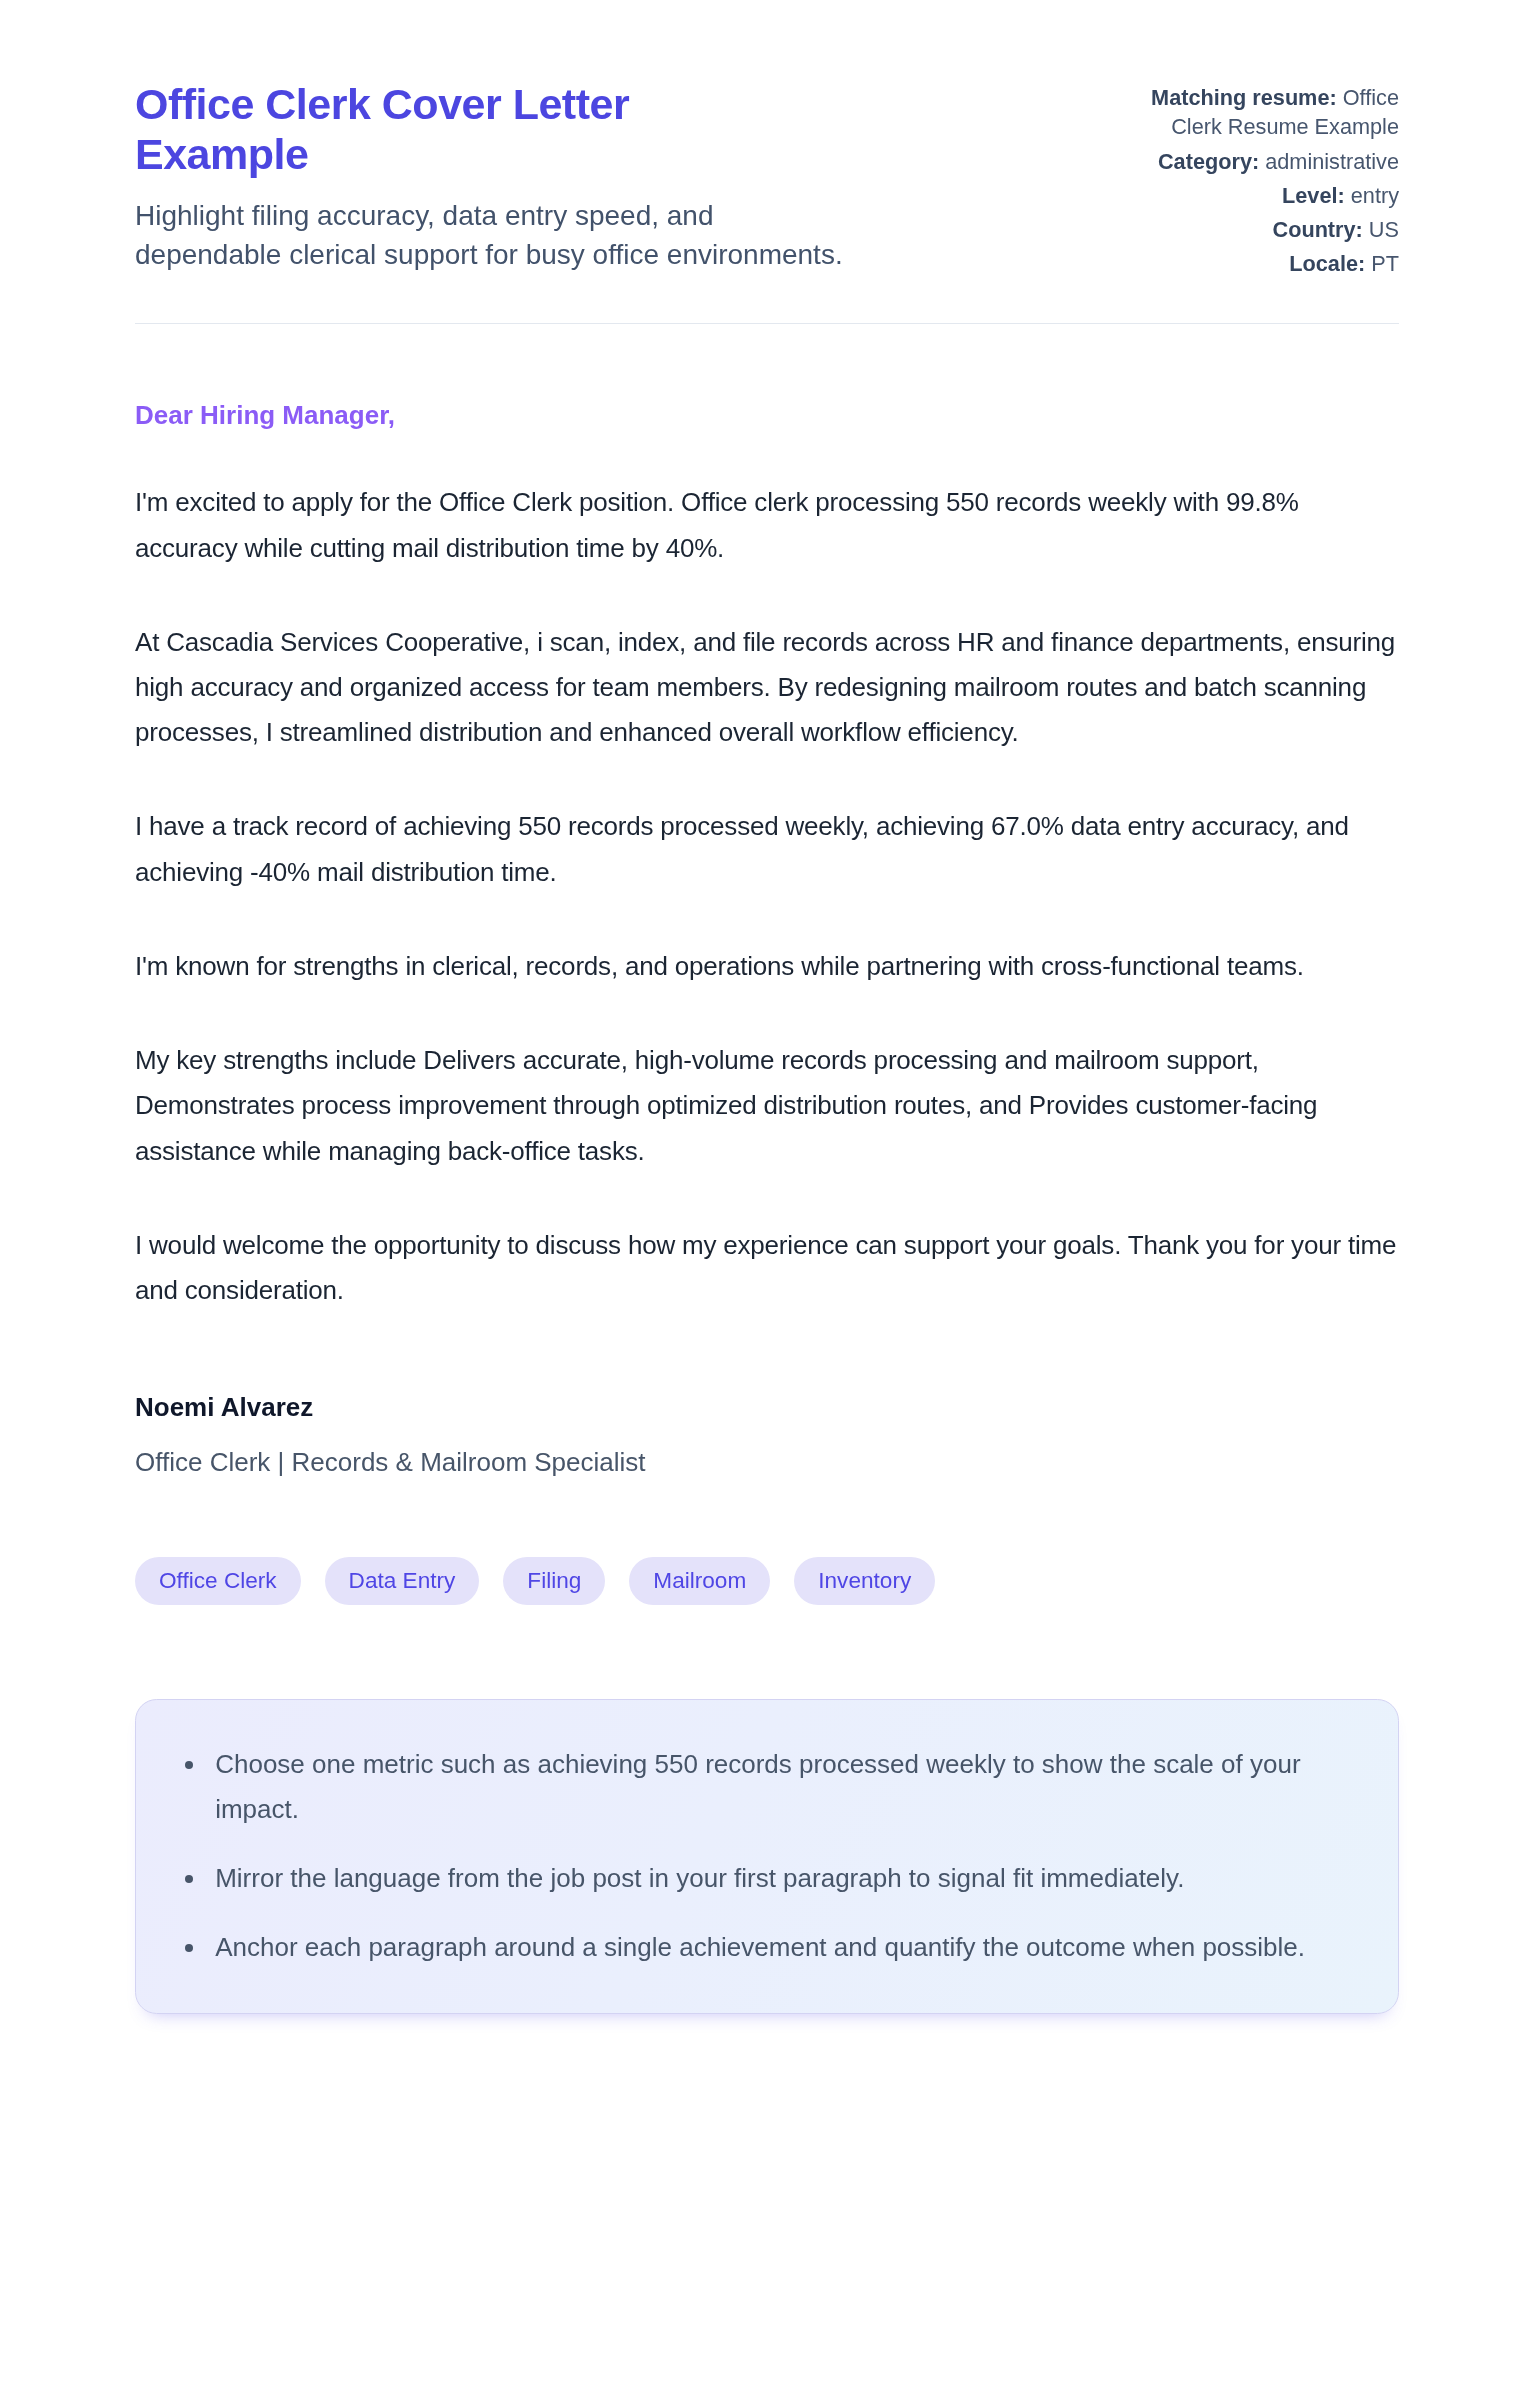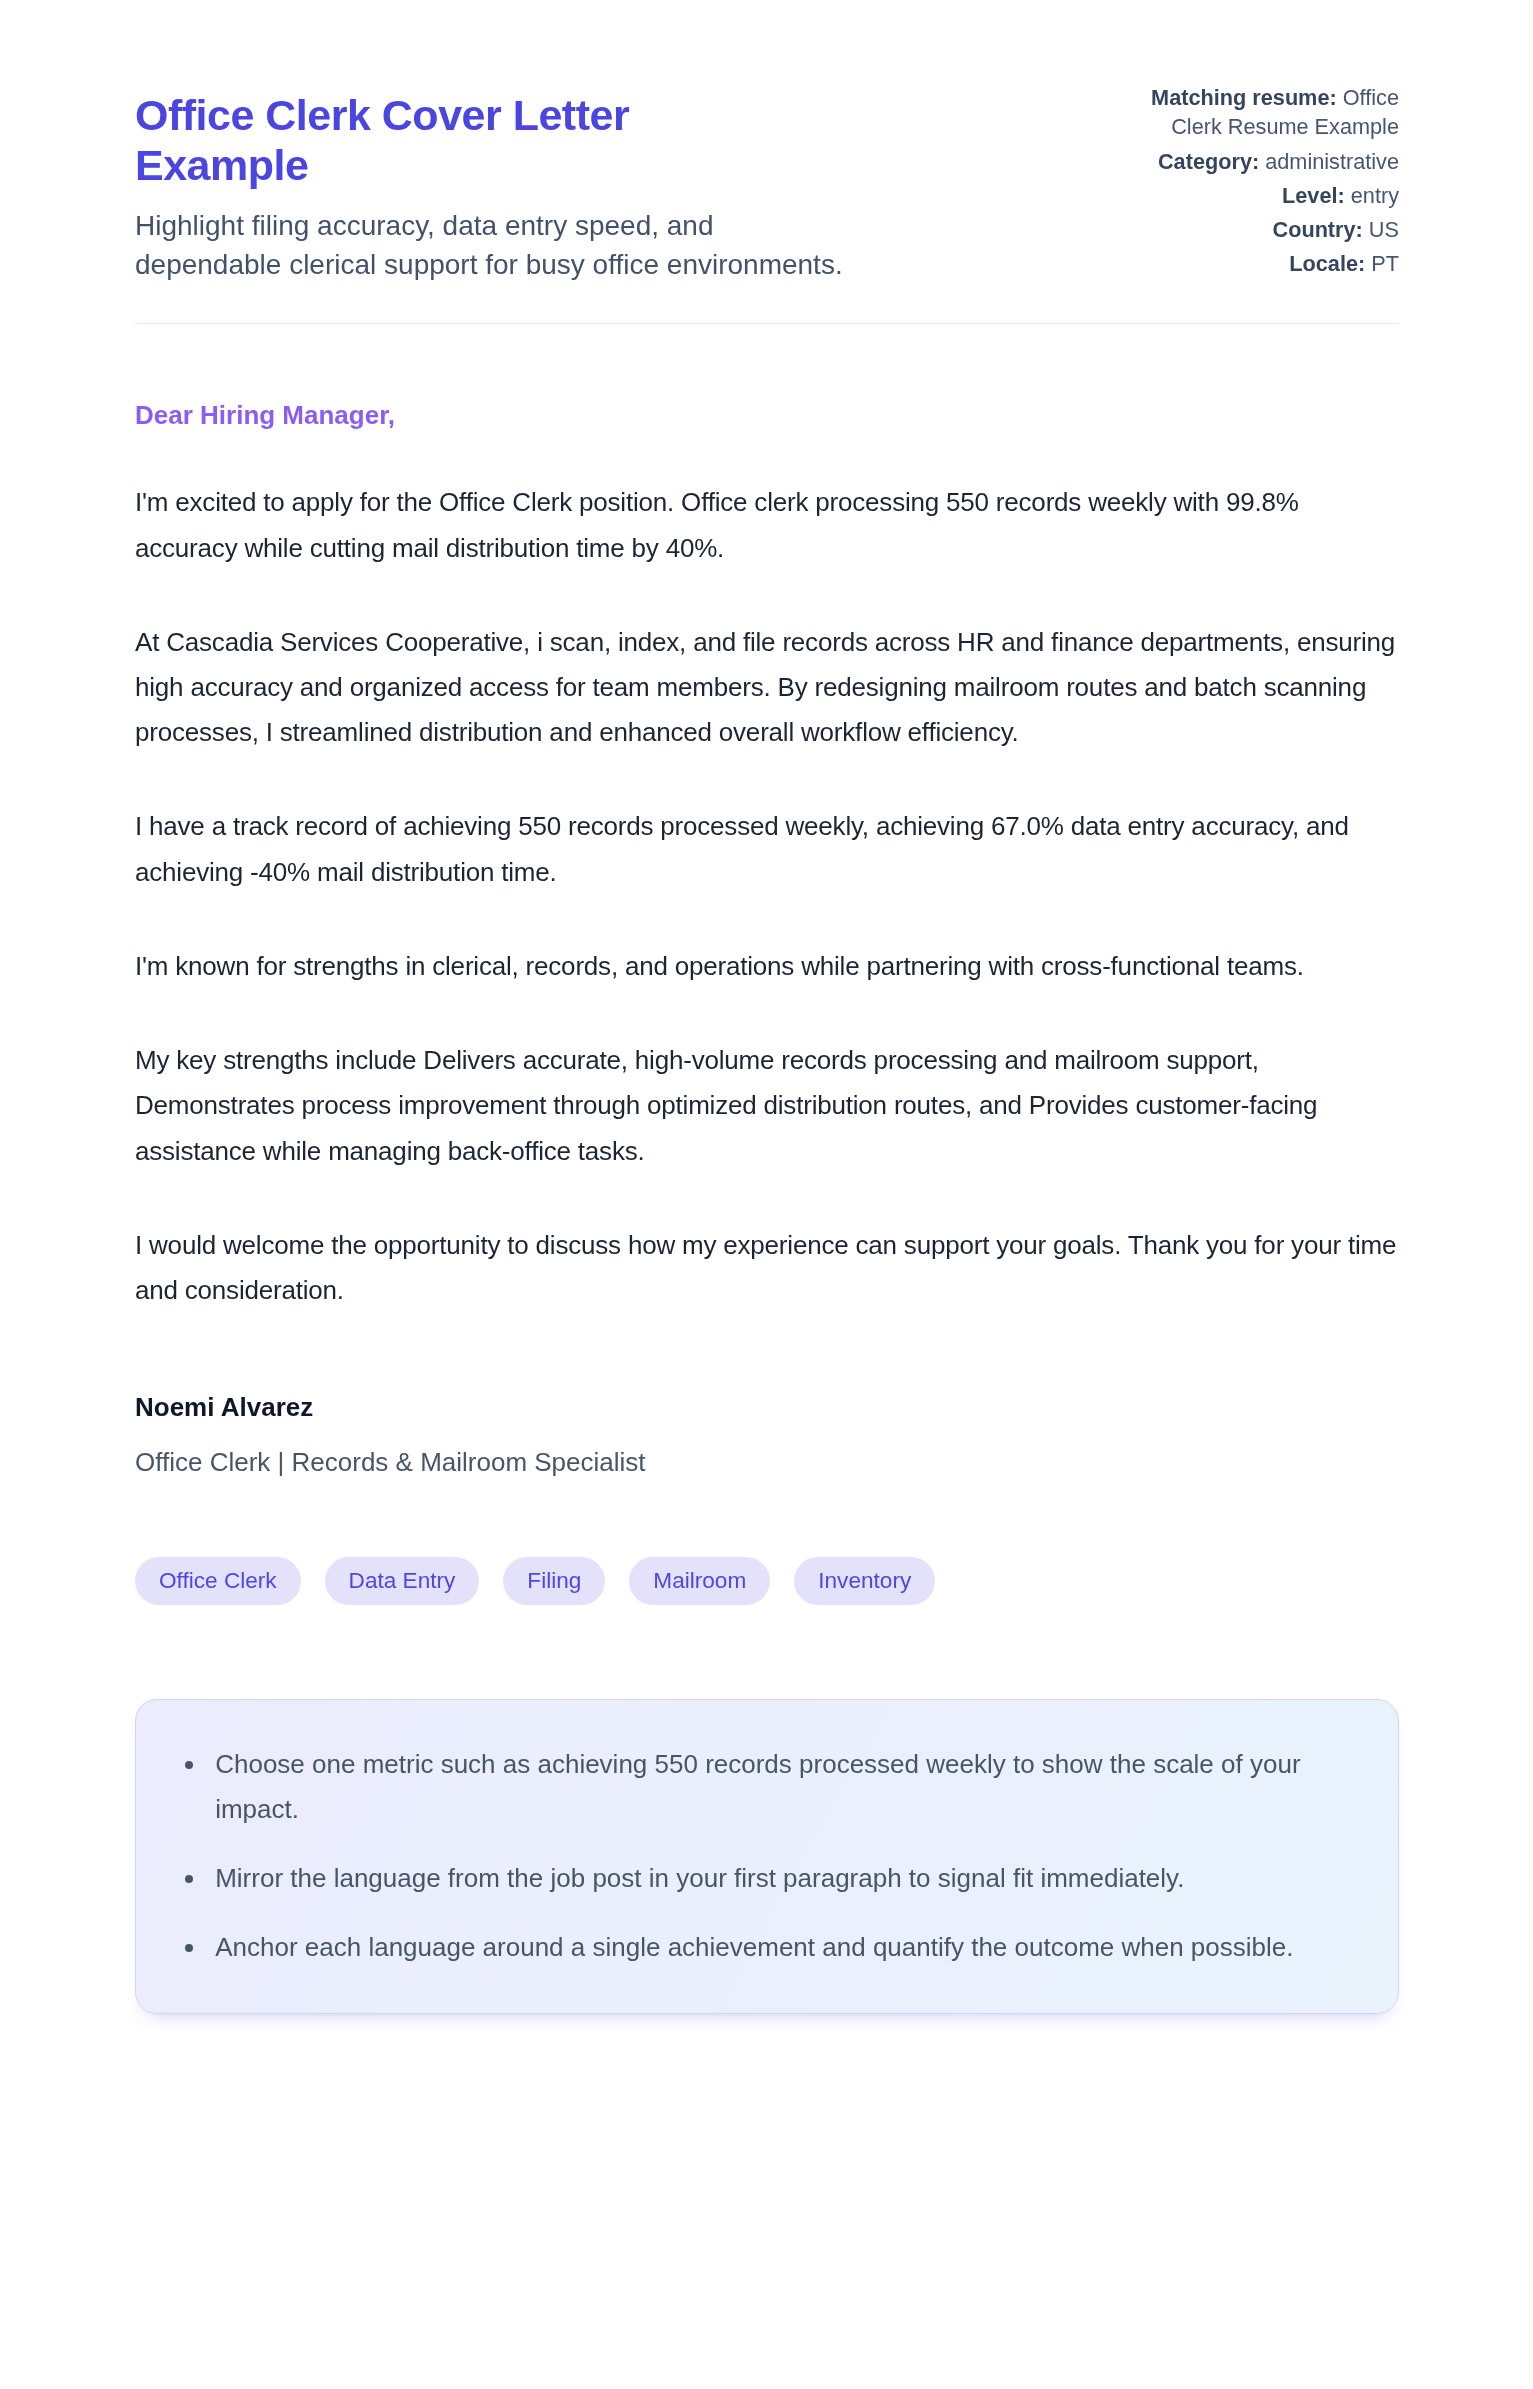--- a/index.html
+++ b/index.html
@@ -6,21 +6,21 @@
   html, body { margin: 0; padding: 0; background: #ffffff; }
   body {
     width: 1534px;
     min-height: 2389px;
     font-family: "Liberation Sans", sans-serif;
     color: #1e2836;
   }
   .page { padding: 79px 135px 87px 135px; }
 
   
-  .header { display: flex; justify-content: space-between; align-items: flex-end; gap: 36px; }
+  .header { display: flex; justify-content: space-between; align-items: flex-start; gap: 36px; }
   .header-left { flex: 1 1 auto; }
   .page-title {
     margin: 0 0 16px 0;
     max-width: 650px;
     font-size: 43px;
     line-height: 1.17;
     font-weight: 700;
     color: #4c46e0;
     letter-spacing: -0.5px;
   }
@@ -170,18 +170,18 @@
     <span class="tag">Data Entry</span>
     <span class="tag">Filing</span>
     <span class="tag">Mailroom</span>
     <span class="tag">Inventory</span>
   </div>
 
   <section class="callout">
     <ul class="callout-list">
       <li>Choose one metric such as achieving 550 records processed weekly to show the scale of your impact.</li>
       <li>Mirror the language from the job post in your first paragraph to signal fit immediately.</li>
-      <li>Anchor each language around a single achievement and quantify the outcome when possible.</li>
+      <li>Anchor each paragraph around a single achievement and quantify the outcome when possible.</li>
     </ul>
   </section>
 
 </div>
 
 
 </body></html>

